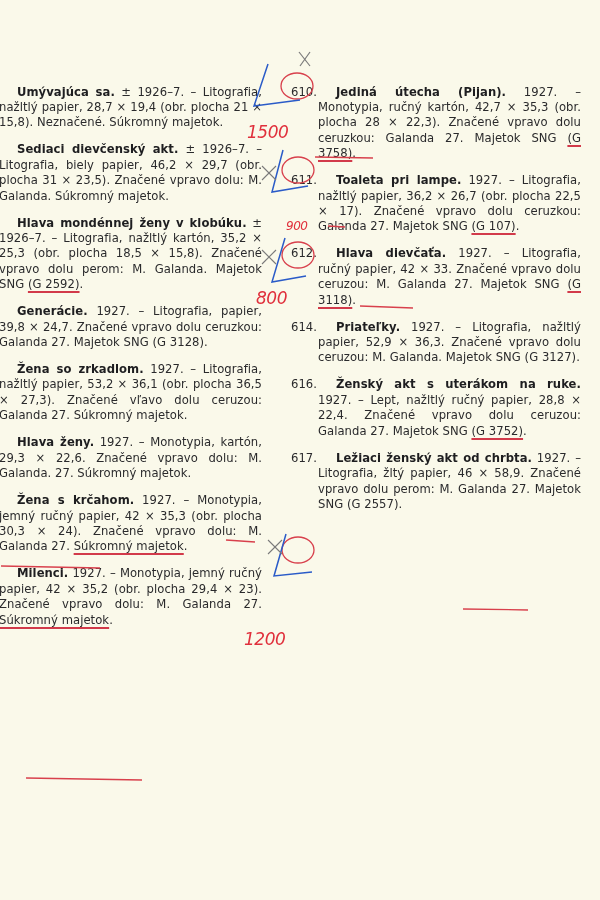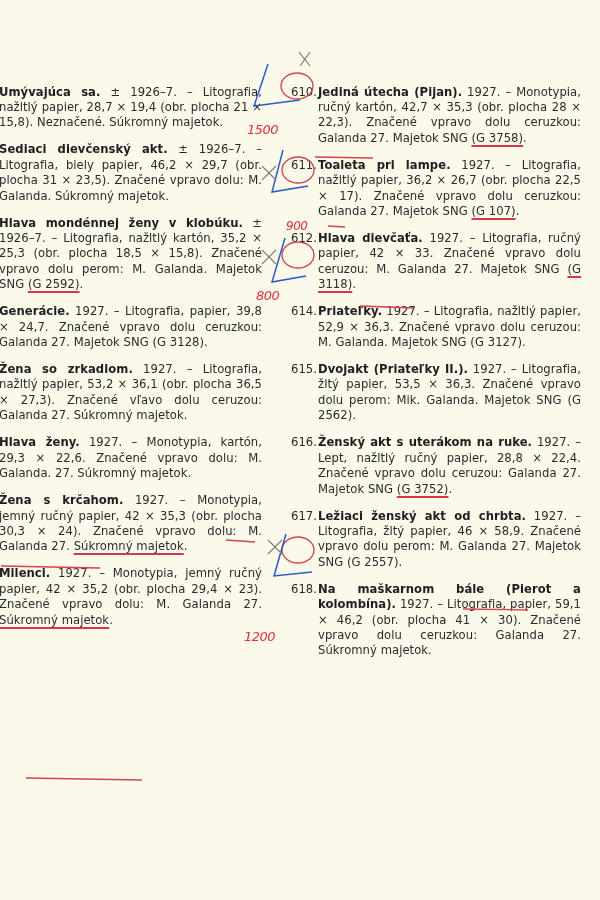--- a/index.html
+++ b/index.html
@@ -10,29 +10,29 @@
       color:#2a2a2c;
     }
     .page { position:absolute; left:0; top:0; width:600px; height:900px; }
     .col-left { position:absolute; left:0; top:73px; width:262px; }
     .col-right { position:absolute; left:285px; top:73px; width:296px; }
     .entry {
       font-size:11.6px; line-height:15.4px; letter-spacing:0.05px;
       text-align:justify; margin-bottom:9px; position:relative;
     }
     .col-left .entry { margin-left:-1px; }
-    .entry .title { font-weight:bold; color:#1e1e20; }
+    .entry .title { font-weight:bold; color:#1e1e20;padding-left:18px; }
     .col-right .entry { padding-left:33px; }
     .entry .num {
       position:absolute; left:0; top:0; width:32px; text-align:right; color:#2a2a2c;
     }
     .ul { text-decoration:underline; text-decoration-color:#d23a4a; text-decoration-thickness:1.5px; text-underline-offset:3px; }
     .price {
       position:absolute; font-family:"DejaVu Sans", sans-serif; color:#e0303c;
-      font-size:13px; font-style:italic; letter-spacing:-0.5px;
+      font-size:17px; font-style:italic; letter-spacing:-0.5px;
     }
     .overlay { position:absolute; left:0; top:0; width:600px; height:900px; pointer-events:none; }
   </style>
 </head>
 <body>
 
 <div class="page">
 
   <div class="col-left">
     <p class="entry"><span class="title">Umývajúca sa.</span><span> ± 1926–7. – Litografia, nažltlý papier, 28,7 × 19,4 (obr. plocha 21 × 15,8). Neznačené. Súkromný majetok.</span></p>
@@ -43,24 +43,22 @@
     <p class="entry"><span class="title">Hlava ženy.</span><span> 1927. – Monotypia, kartón, 29,3 × 22,6. Značené vpravo dolu: M. Galanda. 27. Súkromný majetok.</span></p>
     <p class="entry"><span class="title">Žena s krčahom.</span><span> 1927. – Monotypia, jemný ručný papier, 42 × 35,3 (obr. plocha 30,3 × 24). Značené vpravo dolu: M. Galanda 27. </span><span class="ul">Súkromný majetok</span><span>.</span></p>
     <p class="entry"><span class="title">Milenci.</span><span> 1927. – Monotypia, jemný ručný papier, 42 × 35,2 (obr. plocha 29,4 × 23). Značené vpravo dolu: M. Galanda 27. </span><span class="ul">Súkromný majetok</span><span>.</span></p>
   </div>
 
   <div class="col-right">
     <p class="entry"><span class="num">610.</span><span class="title">Jediná útecha (Pijan).</span><span> 1927. – Monotypia, ručný kartón, 42,7 × 35,3 (obr. plocha 28 × 22,3). Značené vpravo dolu ceruzkou: Galanda 27. Majetok SNG </span><span class="ul">(G 3758)</span><span>.</span></p>
     <p class="entry"><span class="num">611.</span><span class="title">Toaleta pri lampe.</span><span> 1927. – Litografia, nažltlý papier, 36,2 × 26,7 (obr. plocha 22,5 × 17). Značené vpravo dolu ceruzkou: Galanda 27. Majetok SNG </span><span class="ul">(G 107)</span><span>.</span></p>
     <p class="entry"><span class="num">612.</span><span class="title">Hlava dievčaťa.</span><span> 1927. – Litografia, ručný papier, 42 × 33. Značené vpravo dolu ceruzou: M. Galanda 27. Majetok SNG </span><span class="ul">(G 3118)</span><span>.</span></p>
     <p class="entry"><span class="num">614.</span><span class="title">Priateľky.</span><span> 1927. – Litografia, nažltlý papier, 52,9 × 36,3. Značené vpravo dolu ceruzou: M. Galanda. Majetok SNG (G 3127).</span></p>
-    <p class="entry"><span class="num">615.</span><span class="title">Dvojakt (Priateľky II.).</span><span> 1927. – Litografia, žltý papier, 53,5 × 36,3. Značené vpravo dolu perom: Mik. Galanda. Majetok SNG (G 2562).</span></p>
     <p class="entry"><span class="num">616.</span><span class="title">Ženský akt s uterákom na ruke.</span><span> 1927. – Lept, nažltlý ručný papier, 28,8 × 22,4. Značené vpravo dolu ceruzou: Galanda 27. Majetok SNG </span><span class="ul">(G 3752)</span><span>.</span></p>
     <p class="entry"><span class="num">617.</span><span class="title">Ležiaci ženský akt od chrbta.</span><span> 1927. – Litografia, žltý papier, 46 × 58,9. Značené vpravo dolu perom: M. Galanda 27. Majetok SNG (G 2557).</span></p>
-    <p class="entry"><span class="num">618.</span><span class="title">Na maškarnom bále (Pierot a kolombína).</span><span> 1927. – Litografia, papier, 59,1 × 46,2 (obr. plocha 41 × 30). Značené vpravo dolu ceruzkou: Galanda 27. Súkromný majetok.</span></p>
   </div>
 
   <span class="price" style="left:247px;top:122px;">1500</span>
   <span class="price" style="left:258px;top:219px;font-size:12px;margin-left:28px;">900</span>
   <span class="price" style="left:256px;top:288px;text-align:right;">800</span>
   <span class="price" style="left:244px;top:614px;margin-top:15px;">1200</span>
 
   <svg class="overlay" viewBox="0 0 600 900">
 
     <g stroke="#7a7a7a" stroke-width="1.2" fill="none">

